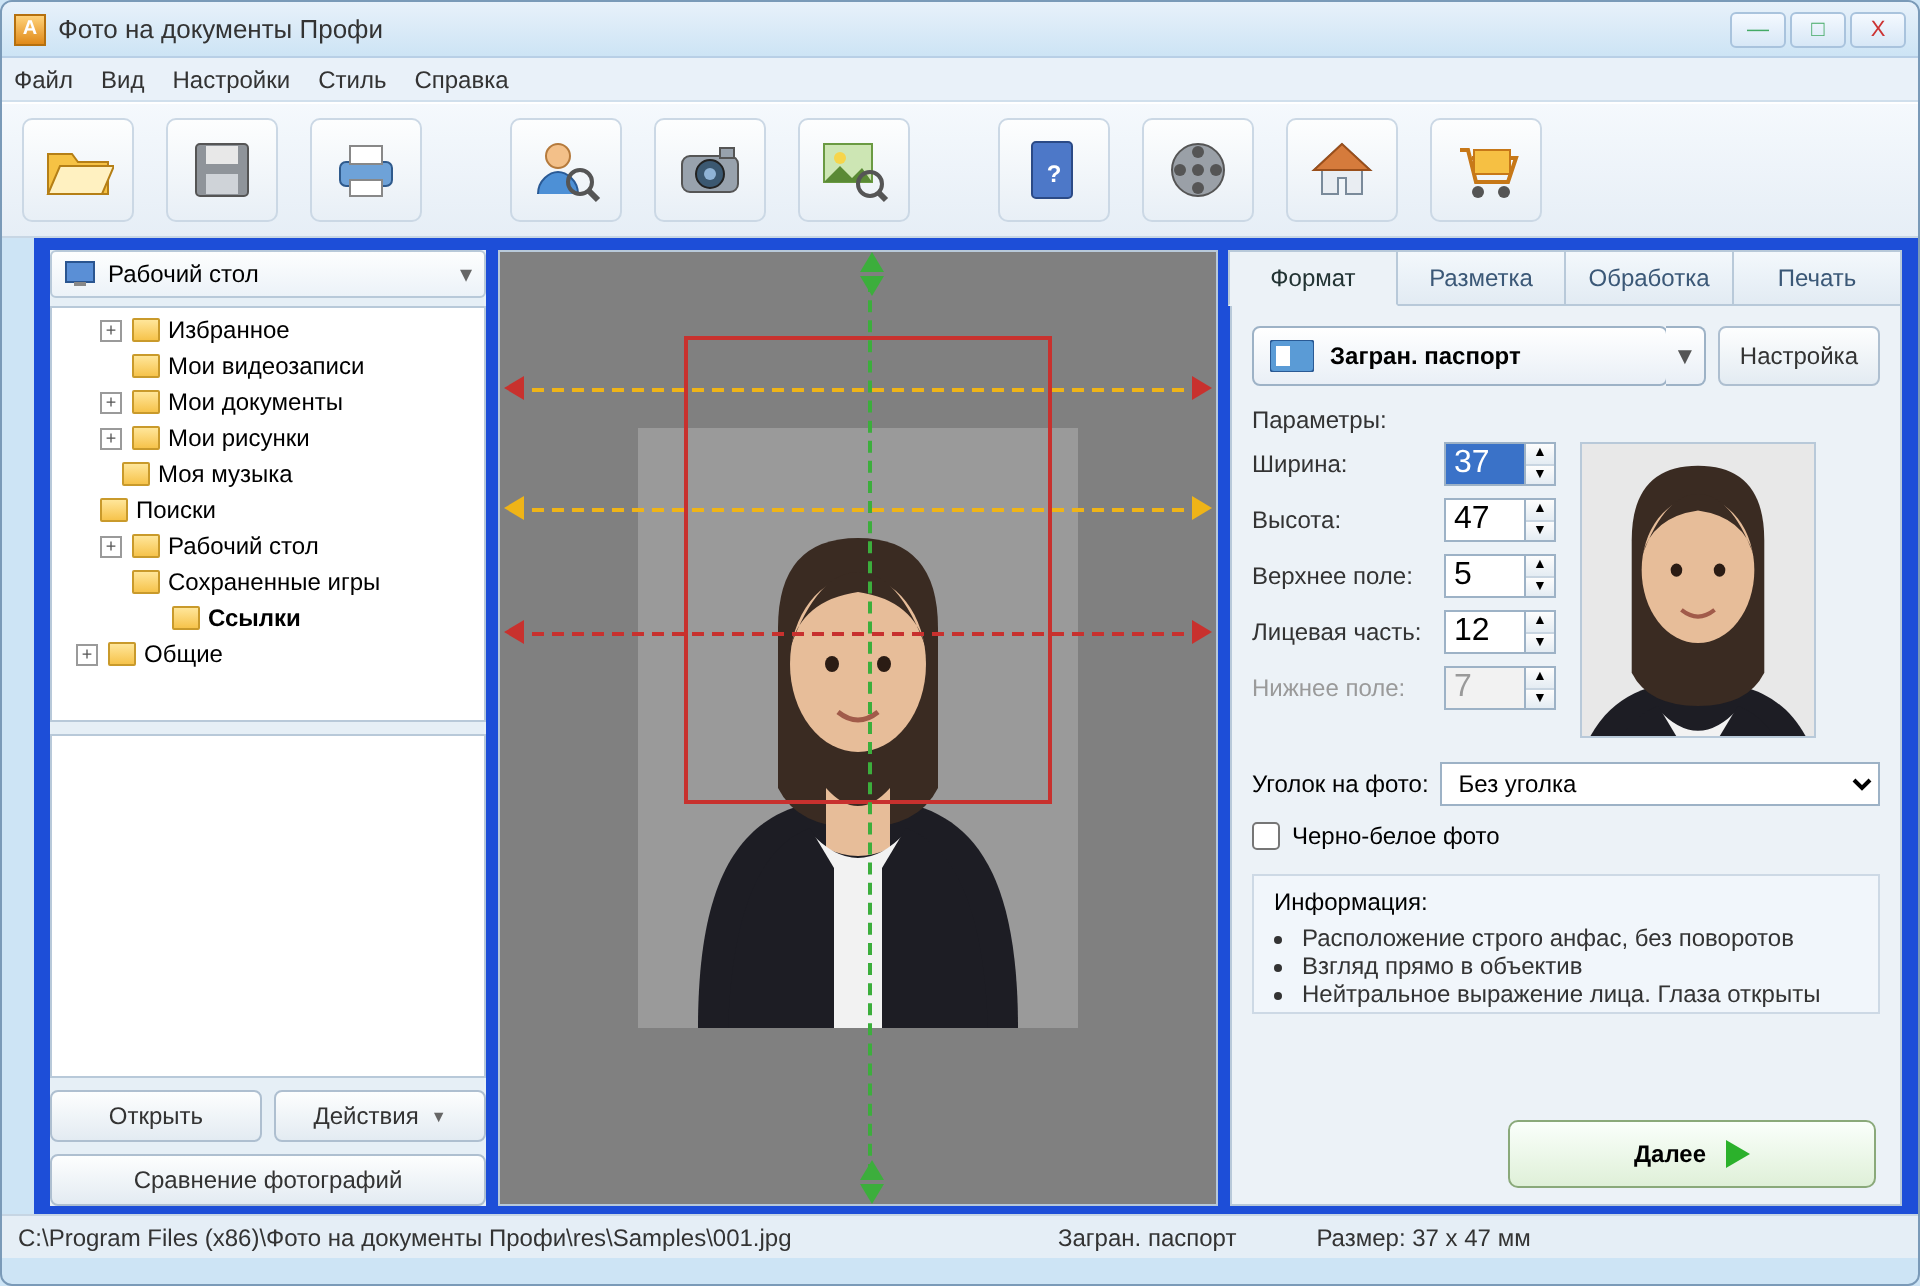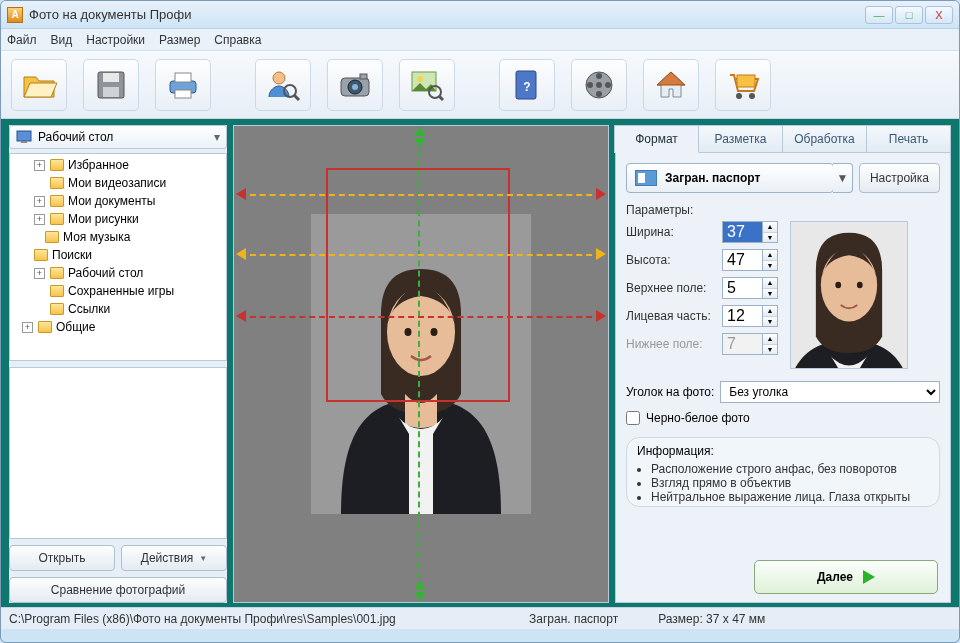--- a/index.html
+++ b/index.html
@@ -12,21 +12,21 @@
 .win-btn { width: 28px; height: 18px; background: linear-gradient(#f4f9ff,#d7e7f6); border: 1px solid #a9c3dd; border-radius: 3px; display:flex;align-items:center;justify-content:center; color:#4a6; font-size:11px; cursor: pointer; }
 .win-btn.close { color:#c33; }
 
 .menubar { height: 22px; background: #e9f1f9; display: flex; align-items: center; padding: 0 6px; gap: 14px; border-bottom: 1px solid #d0dfec; }
 .menubar span { color: #333; cursor: default; }
 
 .toolbar { height: 68px; background: linear-gradient(#f5f9fd,#e6eef6); border-top: 1px solid #fff; border-bottom: 1px solid #c7d6e4; display:flex; align-items:center; padding: 0 10px; gap: 16px; }
 .tool { width: 56px; height: 52px; border: 1px solid #cbd8e5; border-radius: 5px; background: linear-gradient(#fdfefe,#e8eff6); display:flex; align-items:center; justify-content:center; cursor:pointer; }
 .tool svg { width: 36px; height: 36px; }
 
-.workarea { display:flex; height: 488px; background: #0f766e; padding: 6px 8px 4px 8px; gap: 6px; }
+.workarea { display:flex; height: 488px; background: #1d4ed8; padding: 6px 8px 4px 8px; gap: 6px; margin-left: 16px; }
 
 .left-panel { width: 218px; display:flex; flex-direction:column; background: #e6eff6; }
 .path-select { height: 24px; background: linear-gradient(#fdfefe,#ecf2f8); border:1px solid #b8c9d9; border-radius:3px; display:flex; align-items:center; padding:0 6px; gap:6px; margin-bottom:4px; }
 .path-select .drop { margin-left:auto; color:#666; }
 .tree { flex: 0 0 208px; background:#fff; border:1px solid #b8c9d9; overflow:auto; padding:2px 0; }
 .tree-row { height: 18px; display:flex; align-items:center; padding-left: 22px; gap:4px; white-space:nowrap; cursor: default; }
 .tree-row .exp { width:11px; height:11px; border:1px solid #9a9a9a; display:flex;align-items:center;justify-content:center; font-size:9px; color:#555; margin-left:-16px; margin-right:1px;}
 .folder-ic { width:14px; height:12px; background: linear-gradient(#ffe69a,#f6c34b); border:1px solid #c99a2b; border-radius:1px; flex-shrink:0;}
 .thumbs { flex:1; background:#fff; border:1px solid #b8c9d9; margin-top:6px; }
 .left-btns { display:flex; gap:6px; margin-top:6px; }
@@ -58,21 +58,21 @@
 .spin input.sel { background:#3a72c8; color:#fff;}
 .spin input:disabled{ background:#f2f2f2; color:#9a9a9a;}
 .spin .ud { width:16px; border:1px solid #9db2c6; display:flex; flex-direction:column; }
 .spin .ud span{ flex:1; display:flex;align-items:center;justify-content:center; font-size:7px; background:linear-gradient(#fdfdfd,#e4ecf3); cursor:pointer;}
 .spin .ud span:first-child{border-bottom:1px solid #c8d5e1;}
 .preview { width:118px; height:148px; border:1px solid #b8c9d9; background:#ddd; }
 .row2 { display:flex; align-items:center; gap:6px; margin-top:12px;}
 .row2 select{ flex:1; height:22px; border:1px solid #9db2c6; background:#fff; padding:0 4px;}
 .chk { display:flex; align-items:flex-start; gap:6px; margin-top:8px;}
 .chk input{ width:14px;height:14px;}
-.info { border:1px solid #cdd9e5; background:#f1f6fb; border-radius:13px; margin-top:12px; padding:6px 10px 2px 10px;}
+.info { border:1px solid #cdd9e5; background:#f1f6fb; border-radius:0; margin-top:12px; padding:6px 10px 2px 10px;}
 .info ul{ margin:4px 0 0 14px; color:#333;}
 .next { position:absolute; right:12px; bottom:8px; width:184px; height:34px; border:1px solid #8aa97a; border-radius:5px; background:linear-gradient(#fafffb,#dff0d8); display:flex;align-items:center;justify-content:center; gap:10px; font-weight:bold; font-size:14px; cursor:pointer;}
 .next .arrow{ width:0;height:0;border-top:7px solid transparent;border-bottom:7px solid transparent;border-left:12px solid #2bb12b;}
 
 .statusbar { height: 22px; background:#e5eef6; border-top:1px solid #c6d5e3; display:flex; align-items:center; padding:0 8px; gap:40px; color:#333;}
 .statusbar .s1{ flex:0 0 480px;}
 
 
 .person-svg { width:100%; height:100%; }
 </style>
@@ -86,21 +86,21 @@
     <div class="win-btn">—</div>
     <div class="win-btn">□</div>
     <div class="win-btn close">X</div>
   </div>
 </div>
 
 <div class="menubar">
   <span>Файл</span>
   <span>Вид</span>
   <span>Настройки</span>
-  <span>Размер</span>
+  <span>Стиль</span>
   <span>Справка</span>
 </div>
 
 <div class="toolbar">
   <div class="tool">
       <svg viewBox="0 0 36 36">
         <path fill="#f6c244" stroke="#b57f16" d="M3 10h12l3 4h15v16H3z"></path>
         <path fill="#fff1c1" d="M3 30L9 16h27l-6 14z" stroke="#b57f16"></path>
       </svg>
     </div>
@@ -222,21 +222,21 @@
         <div class="tree-row" style="padding-left: 40px;">
           <span class="exp">+</span>
           <span class="folder-ic"></span>
           <span>Рабочий стол</span>
         </div>
         <div class="tree-row" style="padding-left: 40px;">
           <span style="width: 0px; margin-left: -4px;"></span>
           <span class="folder-ic"></span>
           <span>Сохраненные игры</span>
         </div>
-        <div class="tree-row" style="padding-left: 40px;">
+        <div class="tree-row" style="padding-left: 60px; font-weight: bold;">
           <span style="width: 0px; margin-left: -4px;"></span>
           <span class="folder-ic"></span>
           <span>Ссылки</span>
         </div>
         <div class="tree-row" style="padding-left: 28px;">
           <span class="exp">+</span>
           <span class="folder-ic"></span>
           <span>Общие</span>
         </div>
       </div>

